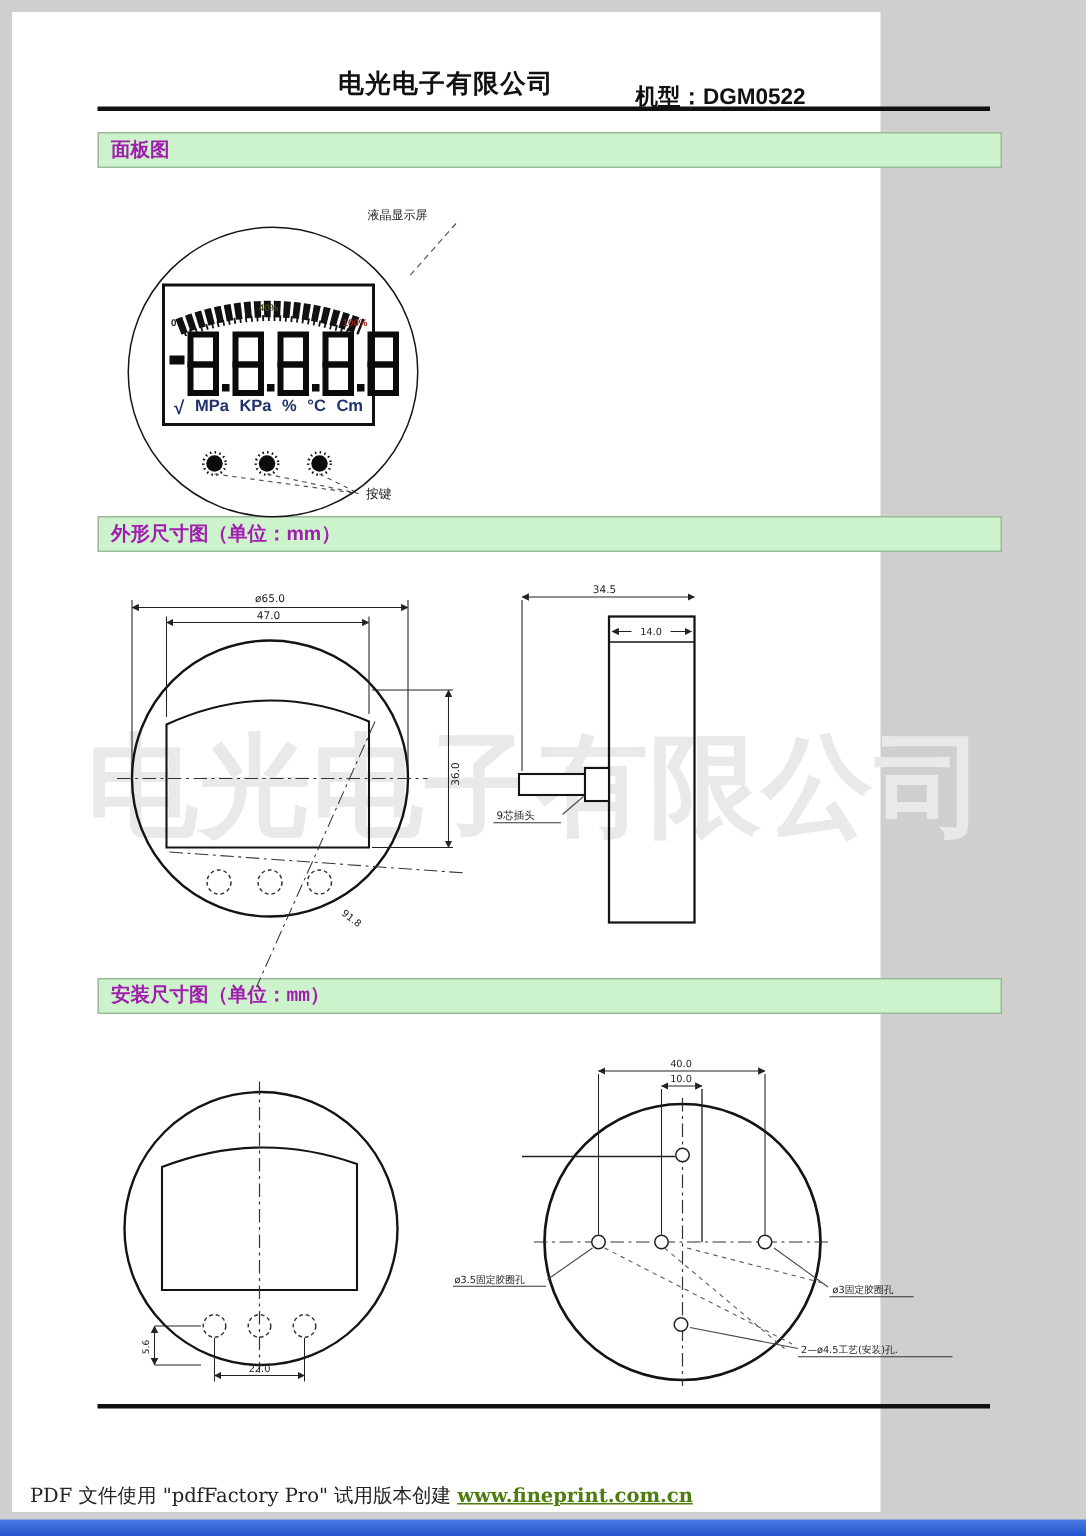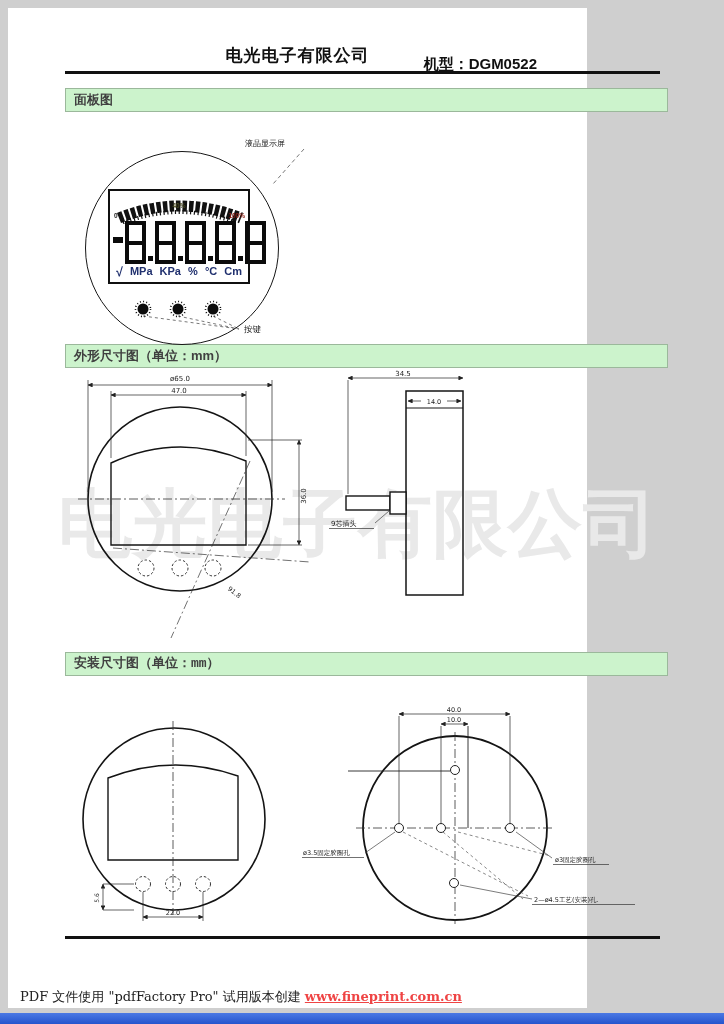--- a/index.html
+++ b/index.html
@@ -17,31 +17,31 @@
   }
   .model{
     position:absolute;top:47px;right:50px;font-size:15px;font-weight:bold;color:#111;
   }
   .rule{position:absolute;left:57px;width:595px;height:3px;background:#111;}
   .rule1{top:63px;}
   .rule2{top:928px;}
   
   .secbar{
     position:absolute;left:57px;width:593px;height:22px;background:#ccf3cc;
-    border:1px solid #9bb89b;font-size:13px;font-weight:bold;color:#404040;
+    border:1px solid #9bb89b;font-size:13px;font-weight:bold;color:#a21caf;
     line-height:22px;padding-left:8px;box-sizing:content-box;
   }
   .sec1{top:80px;}
   .sec2{top:336px;}
   .sec3{top:644px;font-family:Liberation Mono, monospace;}
   
   .fig{position:absolute;left:65px;width:595px;}
   .fig svg{position:absolute;left:0;top:0;}
   .panel-fig{top:122px;height:226px;}
-  .outline-fig{top:360px;height:285px;text-align:right;}
+  .outline-fig{top:380px;height:285px;text-align:right;}
   .install-fig{top:697px;height:235px;}
   
   .gauge-circle{
     position:absolute;left:12px;top:21px;width:192px;height:192px;
     border:1.8px solid #161616;border-radius:50%;
   }
   
   .lcd{
     position:absolute;left:35px;top:59px;width:142px;height:95px;
     border:2px solid #101010;background:#fff;box-sizing:border-box;
@@ -76,21 +76,21 @@
   .fig{z-index:1;}
   
   .footer-note{
     position:absolute;top:938px;left:0;width:100%;text-align:center;
     font-family:"DejaVu Serif","Liberation Serif",serif;font-size:17px;color:#1a1a1a;letter-spacing:1px;
   }
   .pdf-line{
     position:absolute;top:980px;left:12px;font-size:13px;color:#222;
     font-family:"DejaVu Serif","Liberation Serif",serif;
   }
-  .pdf-line a{color:#ef4444;text-decoration:underline;font-weight:bold;}
+  .pdf-line a{color:#4d7c0f;text-decoration:underline;font-weight:bold;}
   .bottom-bar{
     position:absolute;left:0;top:1013px;width:724px;height:11px;
     background:linear-gradient(180deg,#4b79e4,#2454cd);
   }
   
   svg text{font-family:"DejaVu Sans","Liberation Sans",sans-serif;fill:#222;}
 </style>
 </head>
 <body>
 

